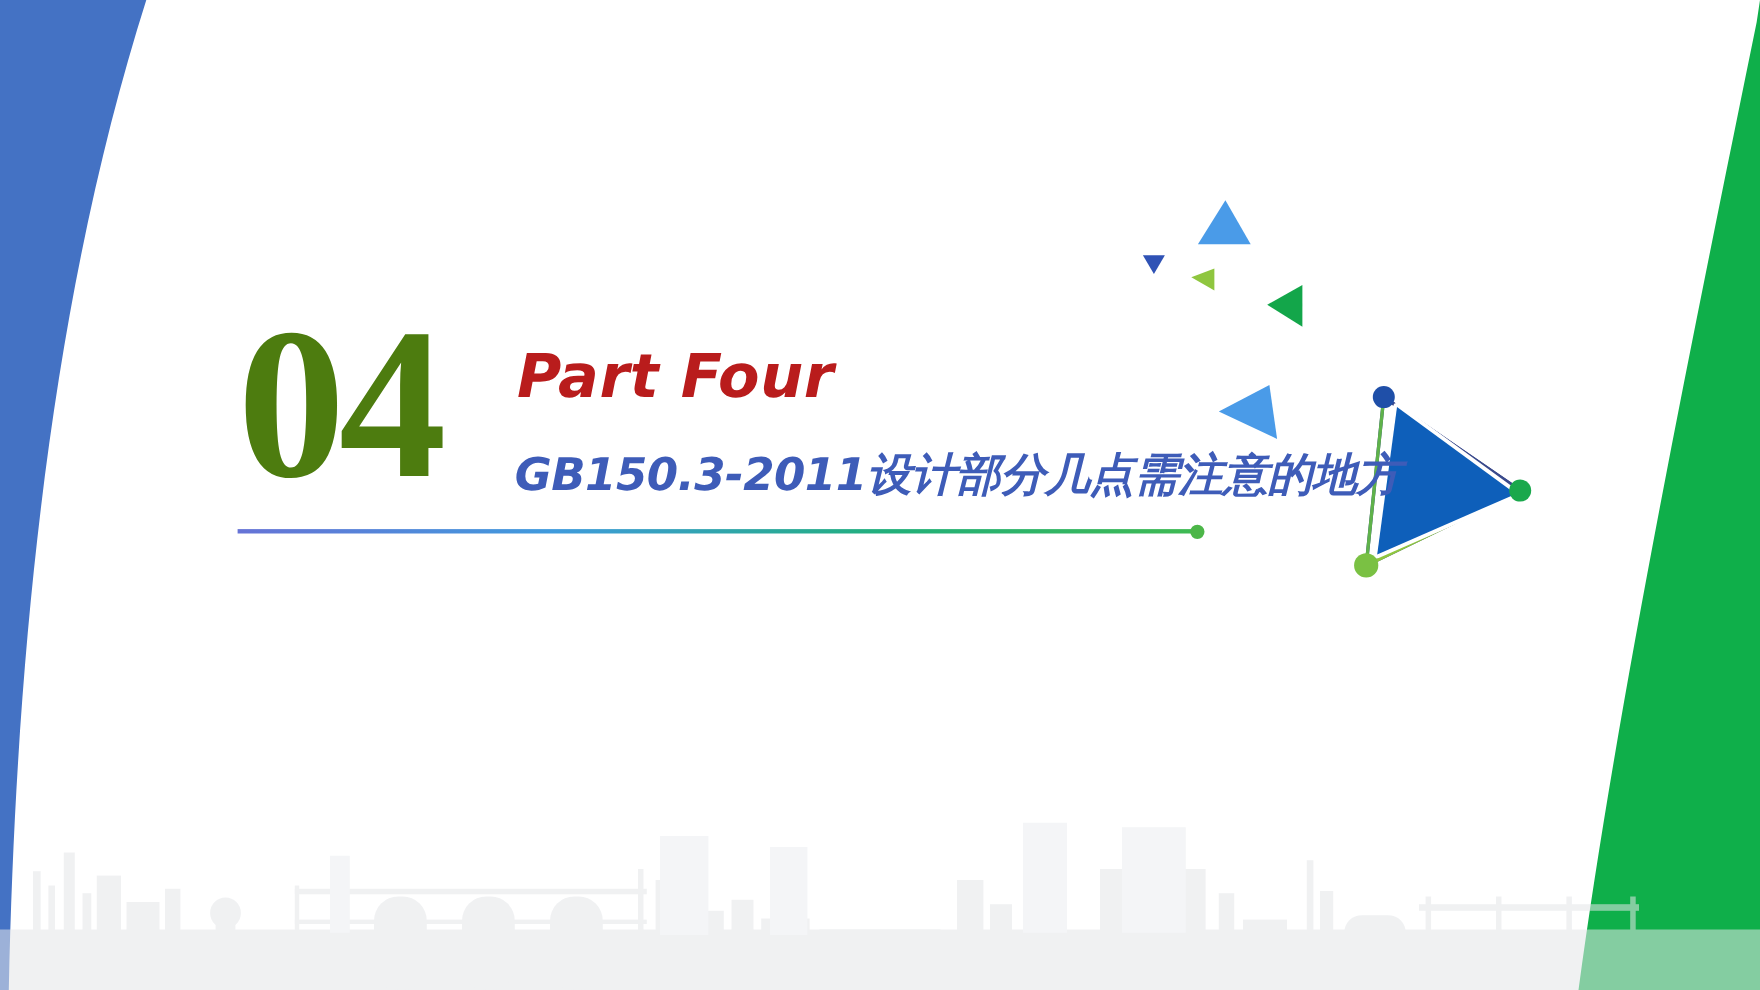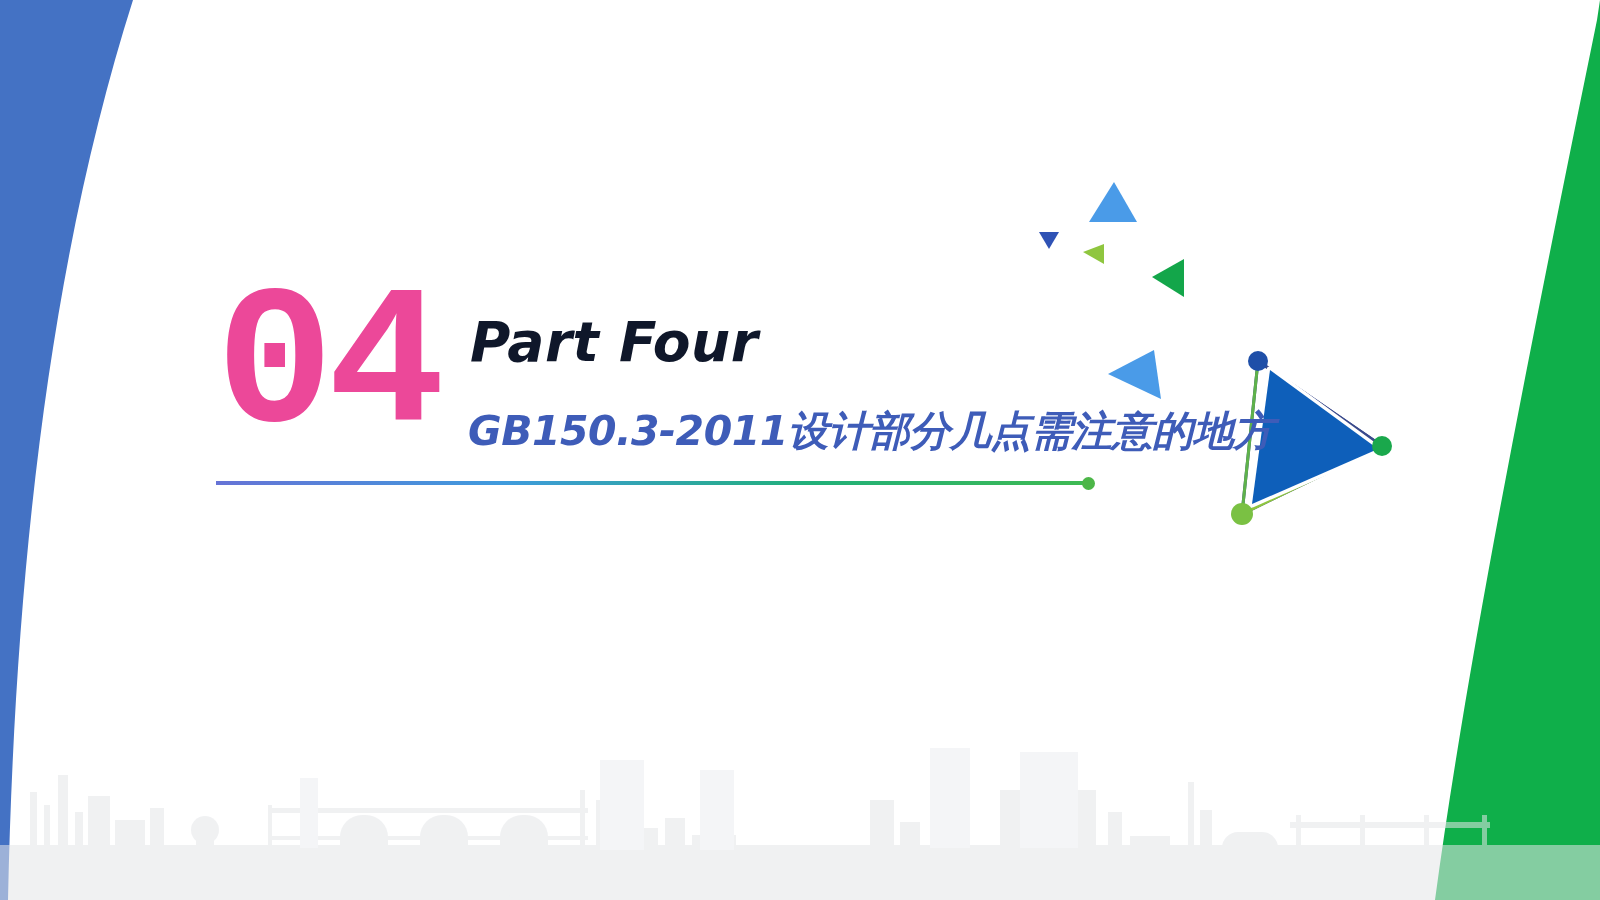--- a/index.html
+++ b/index.html
@@ -31,38 +31,38 @@
     position: absolute;
     left: 216px;
     top: 286px;
     width: 1060px;
     height: 210px;
   }
   #section-number {
     position: absolute;
     left: 0;
     top: -16px;
-    font-family: Liberation Mono, monospace;
+    font-family: Liberation Serif, serif;
     font-size: 196px;
     font-weight: bold;
     line-height: 1;
     letter-spacing: -6px;
-    color: #ec4899;
+    color: #4d7c0f;
     white-space: nowrap;
   }
   #part-label {
     position: absolute;
     left: 254px;
     top: 24px;
     font-family: "DejaVu Sans", sans-serif;
     font-size: 55px;
     font-weight: bold;
     font-style: italic;
     letter-spacing: 0.5px;
-    color: #0f172a;
+    color: #b91c1c;
     white-space: nowrap;
   }
   #subtitle {
     position: absolute;
     left: 252px;
     top: 118px;
     font-family: "DejaVu Sans", sans-serif;
     font-size: 41px;
     font-weight: bold;
     letter-spacing: -0.5px;

